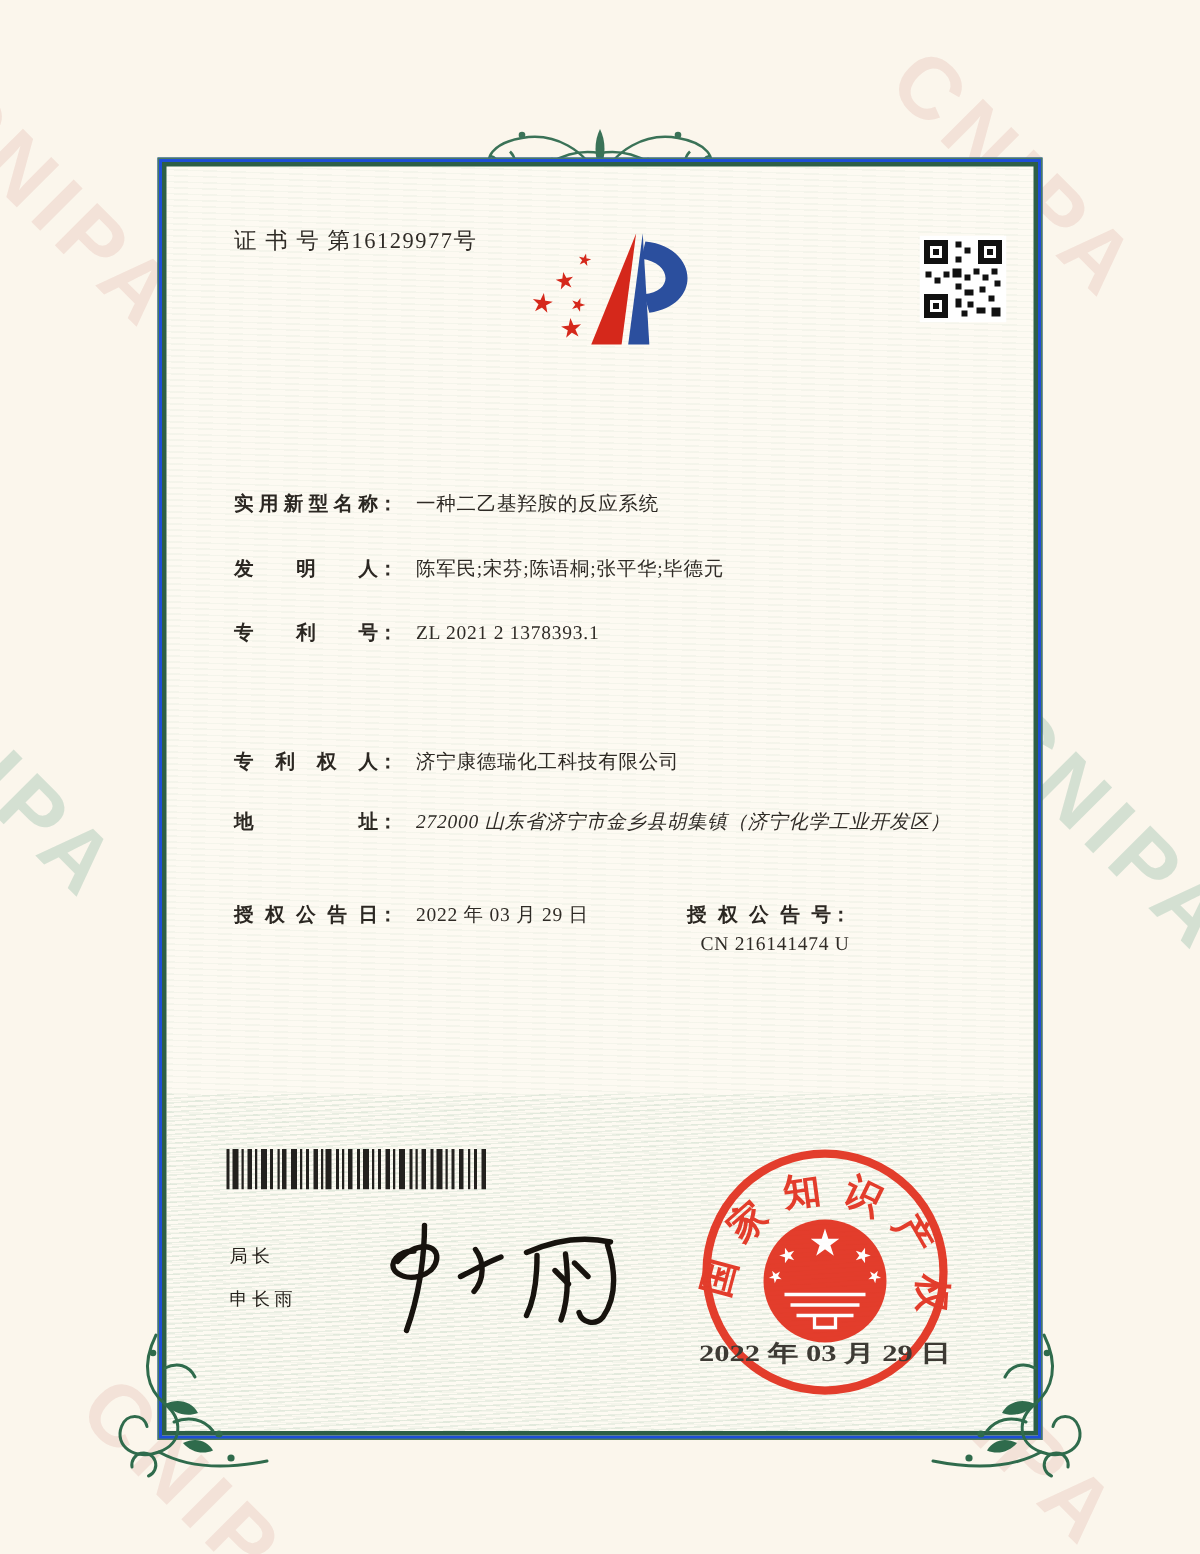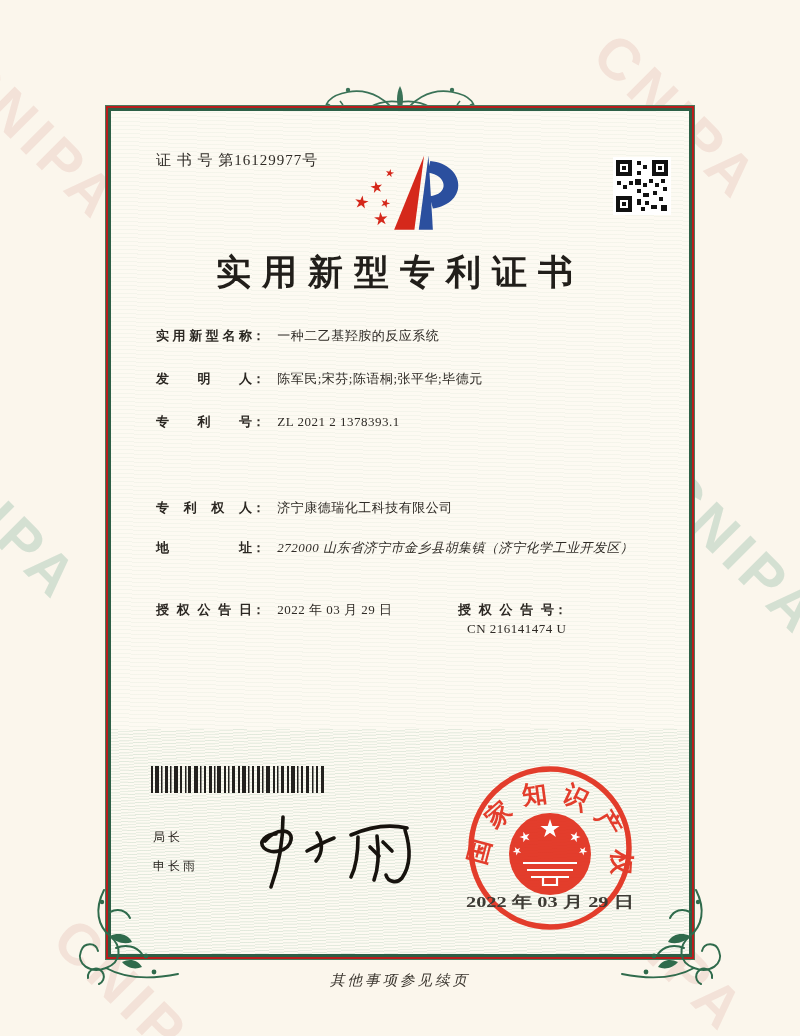--- a/index.html
+++ b/index.html
@@ -13,21 +13,21 @@
     position:absolute; font-family:"Liberation Sans","DejaVu Sans",sans-serif;
     font-weight:bold; font-size:58px; letter-spacing:6px;
     transform:rotate(45deg); transform-origin:left top;
     color:rgba(224,178,168,.30); user-select:none; pointer-events:none; white-space:nowrap;
   }
   .wm.green{ color:rgba(150,190,168,.38); }
   .wm.faint{ color:rgba(210,185,165,.22); }
 
   .frame{
     position:absolute; left:105px; top:105px; width:588px; height:853px;
-    border:1px solid #4a7a5e; background:#b91c1c;
+    border:1px solid #4a7a5e; background:#1d4ed8;
   }
   .frame-inner{
     position:absolute; inset:2px; border:3px solid #2d5f46;
     background:
       repeating-linear-gradient(2deg, rgba(140,180,150,.08) 0 1px, transparent 1px 4px),
       #fdfaf2;
   }
   .guilloche{
     position:absolute; left:0; right:0; top:618px; height:225px;
     background:repeating-linear-gradient(176deg, rgba(130,175,145,.16) 0 1px, transparent 1px 3px);
@@ -145,21 +145,20 @@
             <rect x="43" y="7" width="8" height="8"></rect>
             <rect x="7" y="43" width="8" height="8"></rect>
         </g>
         <g fill="#111">
           <rect x="9" y="9" width="4" height="4"></rect>
             <rect x="45" y="9" width="4" height="4"></rect>
             <rect x="9" y="45" width="4" height="4"></rect>
         </g>
       </svg>
 
-      <div class="title">实用新型专利证书</div>
 
       <div class="row" style="top:216px;">
         <span class="lbl">实用新型名称</span><span class="colon">：</span>
         <span class="val">一种二乙基羟胺的反应系统</span>
       </div>
       <div class="row" style="top:259px;">
         <span class="lbl">发明人</span><span class="colon">：</span>
         <span class="val">陈军民;宋芬;陈语桐;张平华;毕德元</span>
       </div>
       <div class="row" style="top:302px;">
@@ -301,14 +300,13 @@
     </g>
     <g fill="#2f6b4c">
       <path d="M52,48 C60,44 70,46 74,54 C66,57 57,54 52,48 Z"></path>
       <path d="M64,74 C72,70 80,72 84,79 C77,82 69,80 64,74 Z"></path>
       <circle cx="88" cy="68" r="2.4"></circle>
         <circle cx="96" cy="84" r="2.4"></circle>
         <circle cx="44" cy="14" r="2.2"></circle>
     </g>
   </svg>
 
-  <div class="footer-note">其他事项参见续页</div>
 </div>
 
 </body></html>

